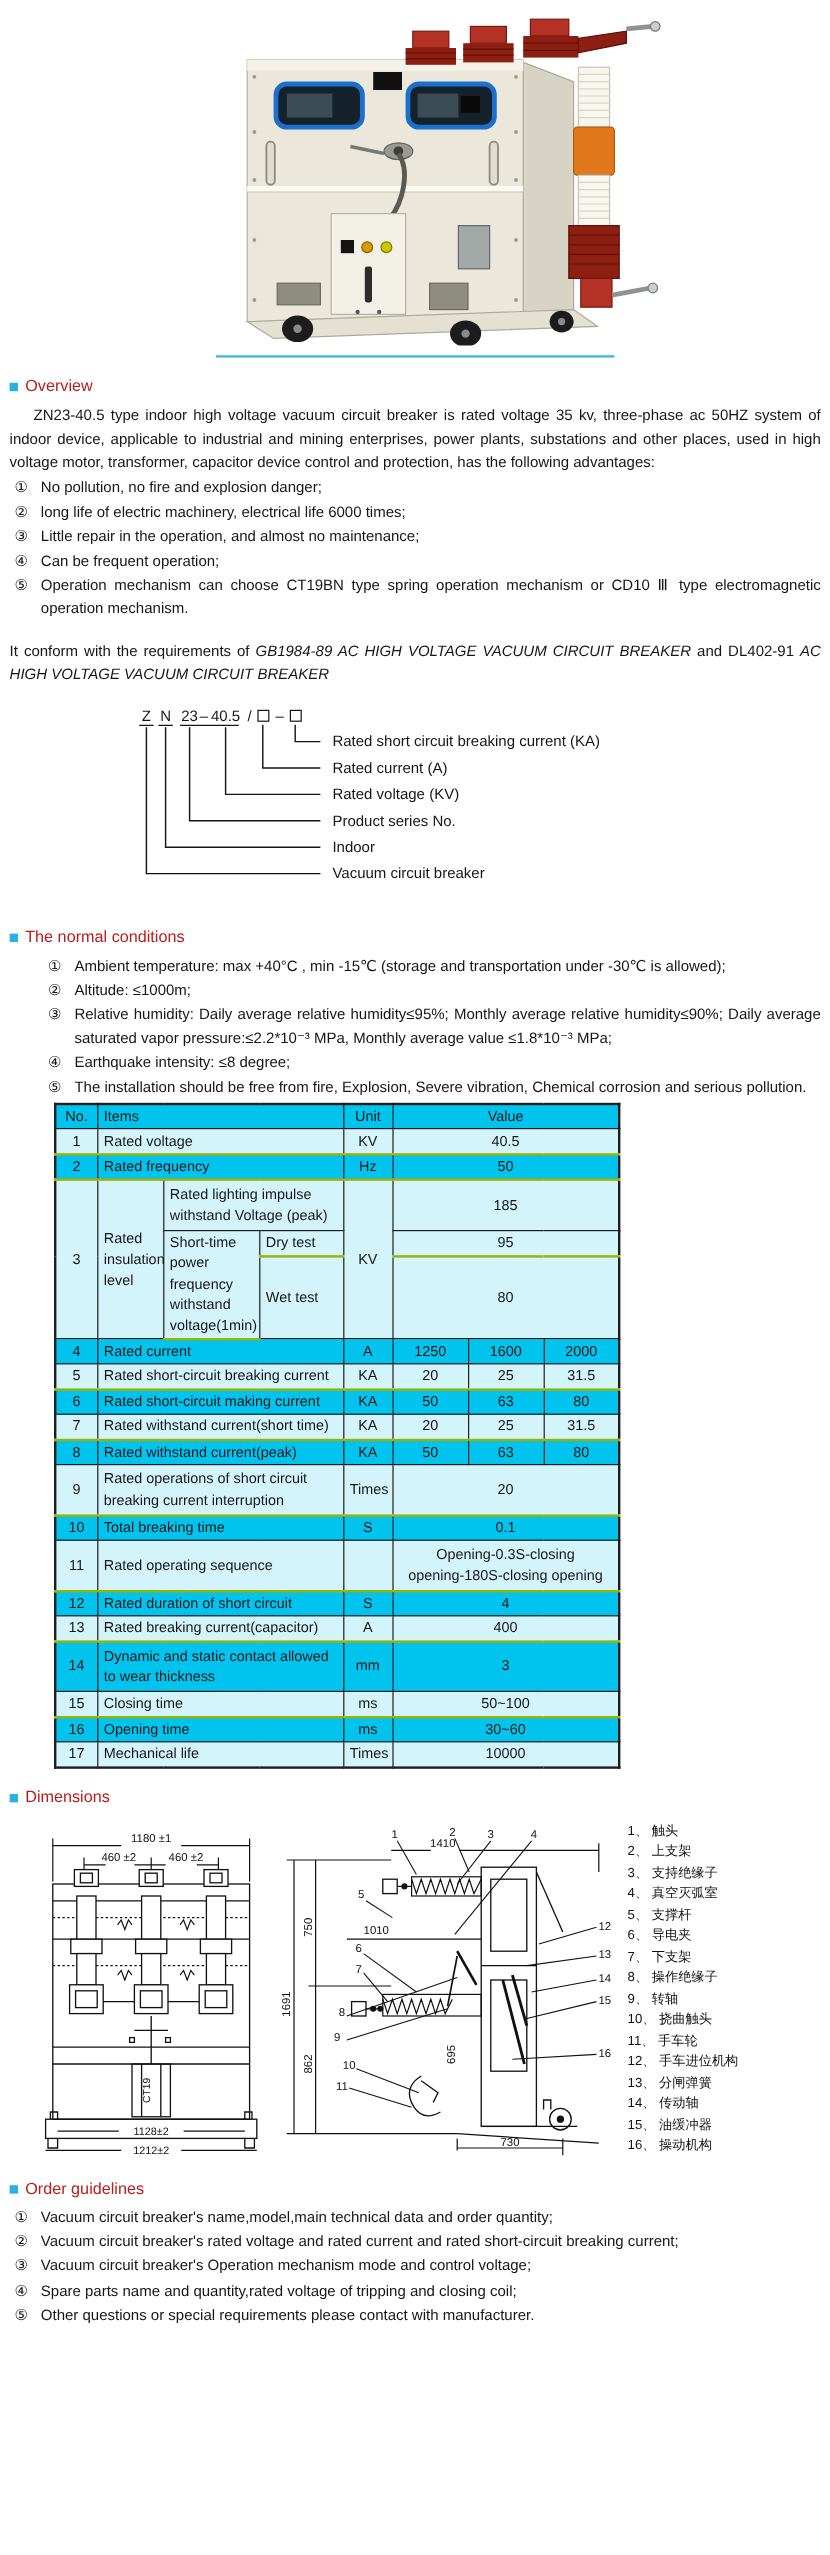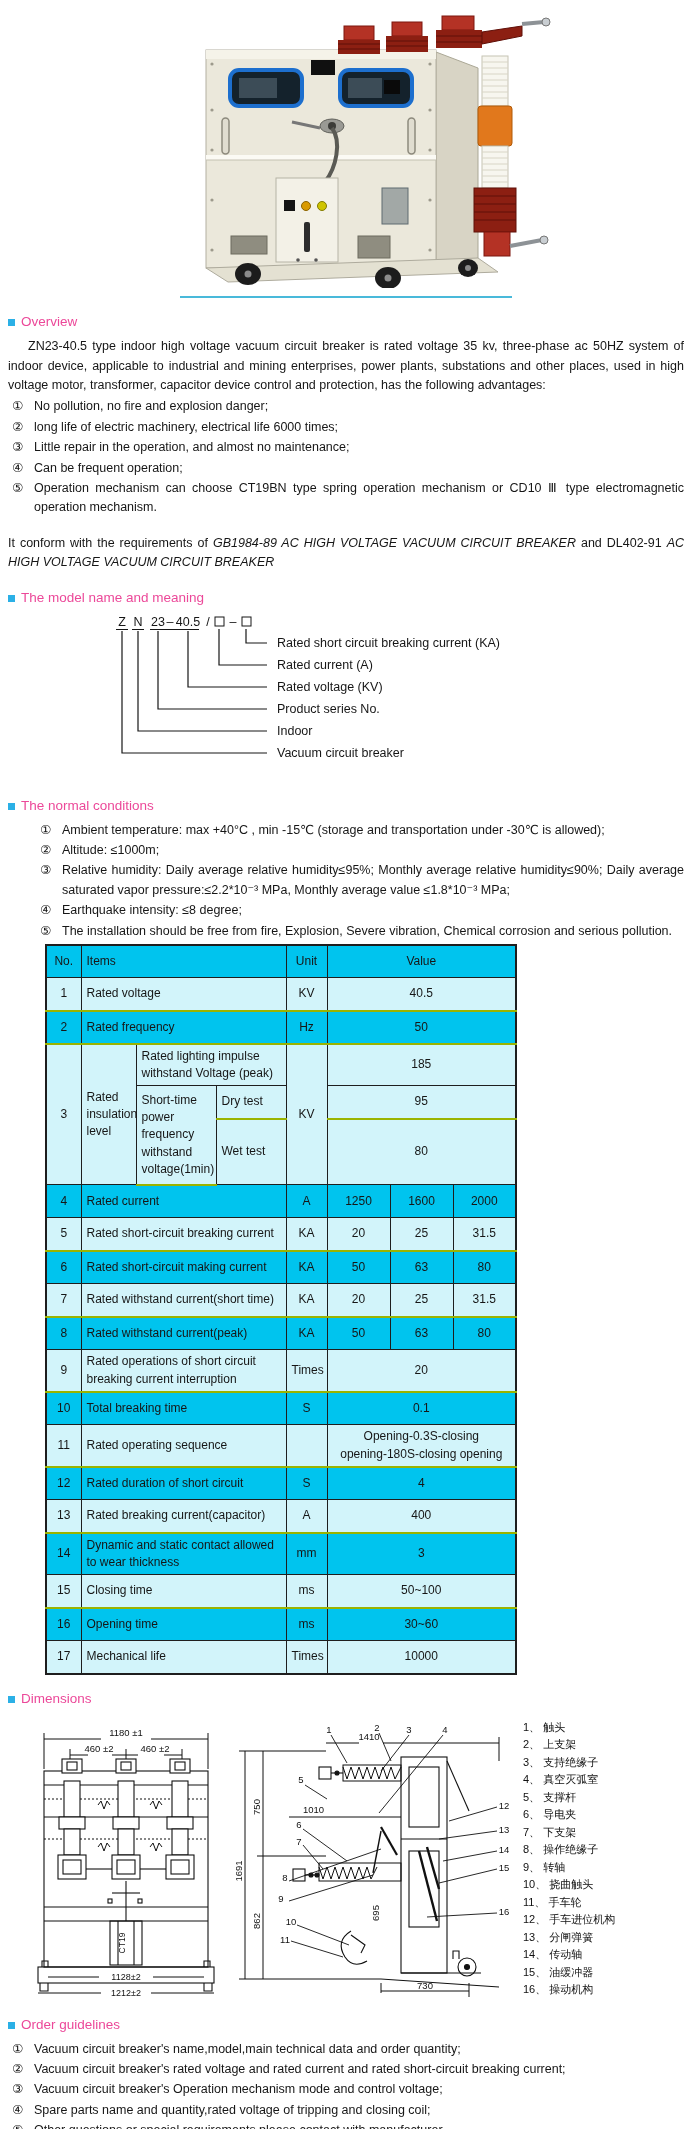--- a/index.html
+++ b/index.html
@@ -9,21 +9,21 @@
     font-family:"Liberation Sans","DejaVu Sans",sans-serif;
     font-size:12.5px; color:#161616; line-height:1.55;
   }
   .page { padding:6px 8px 20px 8px; }
 
   
   .photo-wrap { text-align:center; padding-top:4px; }
   .photo-underline { width:332px; height:2px; background:#49b9da; margin:2px auto 10px auto; }
 
   
-  .sec-head { display:flex; align-items:center; gap:6px; color:#ec4899; font-size:13.5px; margin:14px 0 4px 0;text-align:right; }
+  .sec-head { display:flex; align-items:center; gap:6px; color:#b91c1c; font-size:13.5px; margin:14px 0 4px 0;text-align:right; }
   .sec-head .bullet { width:7px; height:7px; background:#2bb0e6; display:inline-block; flex:0 0 auto; }
 
   p.just { text-align:justify; margin:2px 0; }
   .indent { text-indent:20px; }
 
   ol.plain { list-style:none; margin:2px 0; padding:0; }
   ol.plain li { display:flex; margin:1px 0; }
   ol.plain .n { flex:0 0 26px; text-align:left; padding-left:4px; }
   ol.plain .t { flex:1; text-align:justify; }
   ol.cond { padding-left:28px; }
@@ -35,21 +35,21 @@
 
   
   table.tech { border-collapse:collapse; width:470px; margin:3px 0 2px 37px; font-size:12px; table-layout:fixed; }
   table.tech td, table.tech th { border:1px solid #1e1e1e; padding:1px 5px; font-weight:normal; vertical-align:middle; line-height:1.45; }
   table.tech { border:2px solid #1e1e1e; }
   .c  { background:#00c4ee; }
   .p  { background:#d2f4fa; }
   .ctr { text-align:center; }
   .lft { text-align:left; }
   tr.gb > td, tr.gb > th { border-bottom:2px solid #9ab300; }
-  tr.h19 { height:33px; } tr.h40 { height:42px; } tr.h66 { height:66px; }
+  tr.h19 { height:21px; } tr.h40 { height:42px; } tr.h66 { height:66px; }
 
   
   .dims { display:flex; align-items:flex-end; margin:6px 0 0 18px; }
   .parts { font-size:11px; line-height:16.5px; padding:14px 0 0 10px; color:#111; }
   .parts li { display:flex; gap:3px; }
   svg text { font-family:"Liberation Sans","DejaVu Sans",sans-serif; }
 </style>
 </head>
 <body>
 
@@ -205,24 +205,20 @@
       <span class="n">④</span>
       <span class="t">Can be frequent operation;</span>
     </li>
       <li>
       <span class="n">⑤</span>
       <span class="t">Operation mechanism can choose CT19BN type spring operation mechanism or CD10 Ⅲ type electromagnetic operation mechanism.</span>
     </li>
     </ol>
   <p class="conform"><span>It conform with the requirements of </span><span class="std">GB1984-89 AC HIGH VOLTAGE VACUUM CIRCUIT BREAKER</span><span> and </span><span>DL402-91 </span><span class="std">AC HIGH VOLTAGE VACUUM CIRCUIT BREAKER</span></p>
 
-  <div class="sec-head">
-    <span class="bullet"></span>
-    <span>The model name and meaning</span>
-  </div>
   <div class="model-diagram">
     <svg width="500" height="162" viewBox="0 0 500 162">
       <g font-size="12.5" fill="#161616">
         <text x="60" y="13" text-anchor="middle">Z</text>
         <text x="76" y="13" text-anchor="middle">N</text>
         <text x="96" y="13" text-anchor="middle">23</text>
         <text x="108" y="13" text-anchor="middle">–</text>
         <text x="126" y="13" text-anchor="middle">40.5</text>
         <text x="146" y="13" text-anchor="middle">/</text>
         <text x="171" y="13" text-anchor="middle">–</text>

